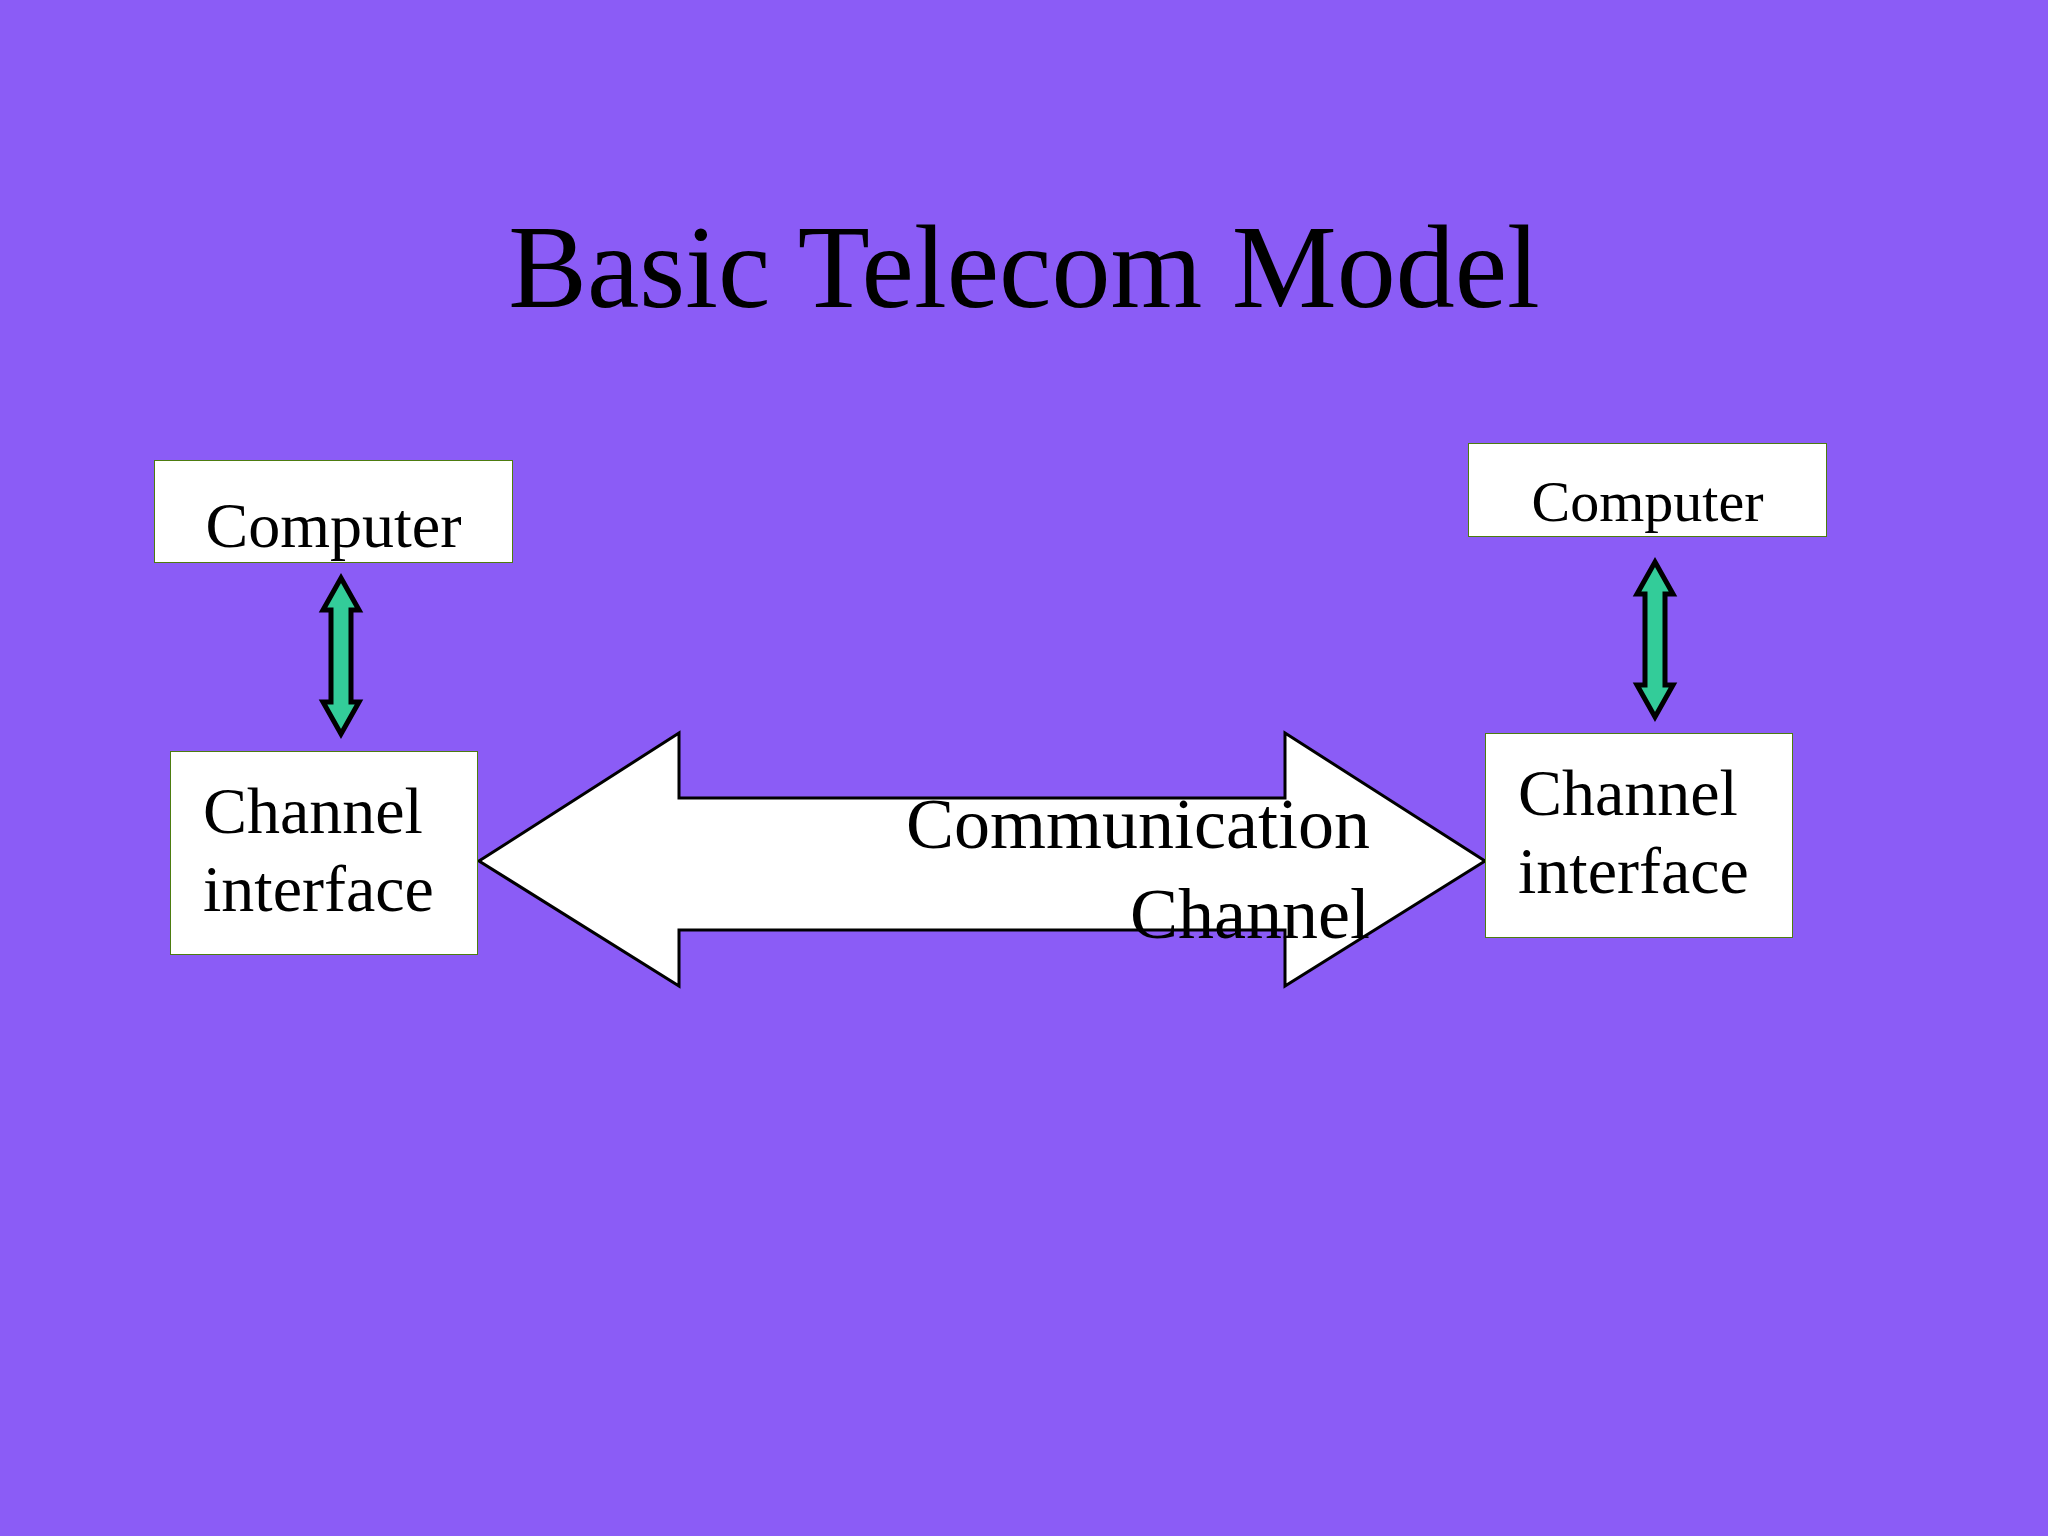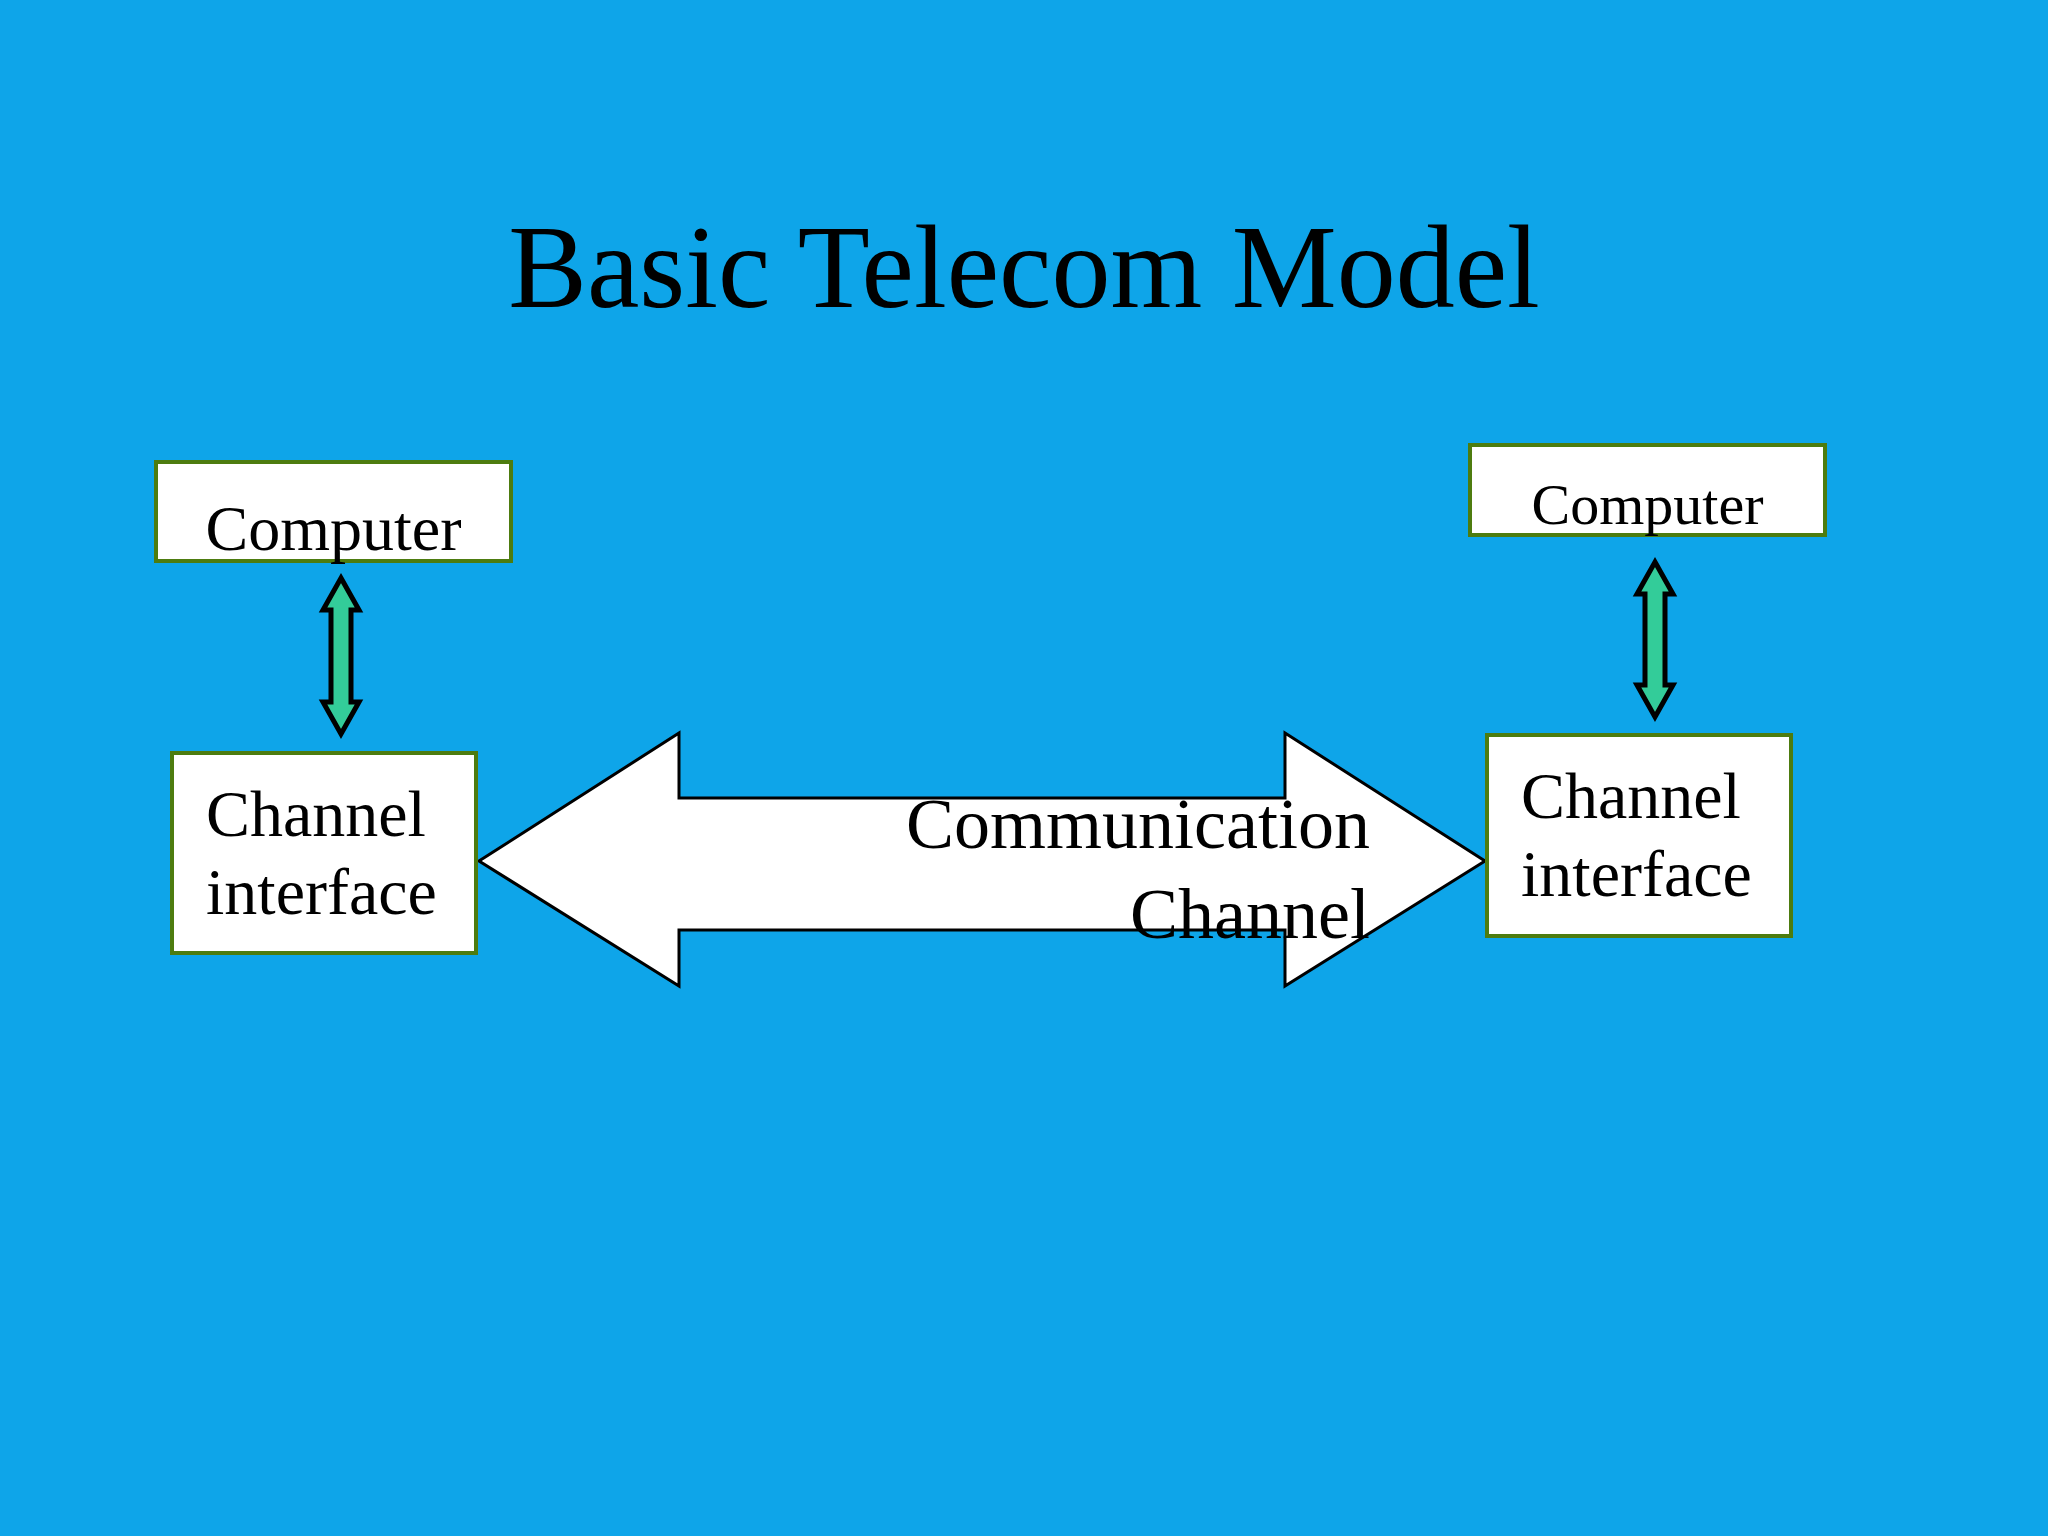--- a/index.html
+++ b/index.html
@@ -1,37 +1,37 @@
 <!DOCTYPE html>
 <html><head>
 <meta charset="utf-8">
 <style>
   html, body { margin:0; padding:0; background:#ffffff; }
   .slide {
     position:relative;
     width:2048px;
     height:1536px;
-    background:#0ea5e9;
+    background:#8b5cf6;
     color:#000000;
     font-family:"Liberation Serif","DejaVu Serif",serif;
     overflow:hidden;
   }
   .title {
     position:absolute;
     left:0; top:197px;
     width:100%;
     text-align:center;
     font-size:118px;
     line-height:1.2;
     white-space:nowrap;
   }
   .box {
     position:absolute;
     box-sizing:border-box;
-    border:4px solid #4d7c0f;
+    border:1px solid #4d7c0f;
     background:#ffffff;
   }
   .computer-box-left {
     left:154px; top:460px; width:359px; height:103px;
     font-size:64px; line-height:64px;
     text-align:center; padding-top:33px;
   }
   .computer-box-right {
     left:1468px; top:443px; width:359px; height:94px;
     font-size:58px; line-height:58px;

